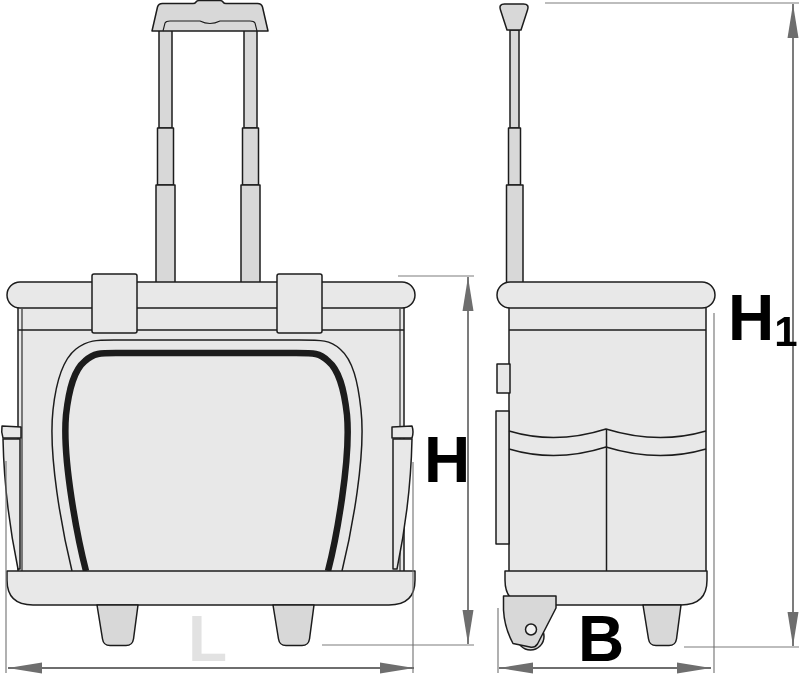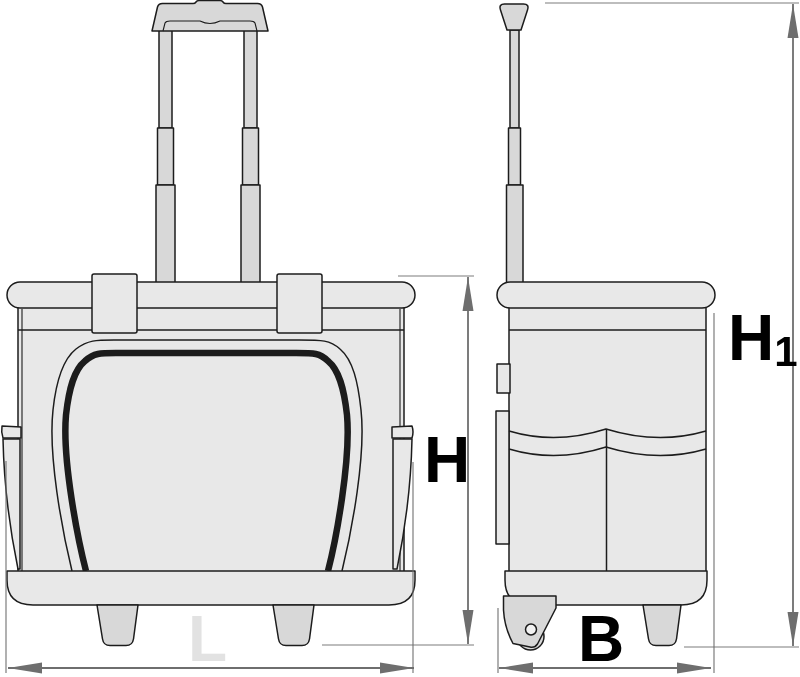--- a/index.html
+++ b/index.html
@@ -137,17 +137,17 @@
       <polygon class="arrow" points="793,646 787.5,612 798.5,612"></polygon>
     </g>
   </svg>
 
   <div id="label-length" class="dim-label" style="left:188px;top:607px;">L</div>
 
   <div class="dim-label" style="left:424px;top:428px;">H</div>
 
   <div class="dim-label" style="left:578px;top:607px;">B</div>
 
-  <div class="dim-label" style="left:728px;top:306px;">
+  <div class="dim-label" style="left:728px;top:286px;">
     <span>H</span><span class="sub">1</span>
   </div>
 
 </div>
 
 </body></html>

